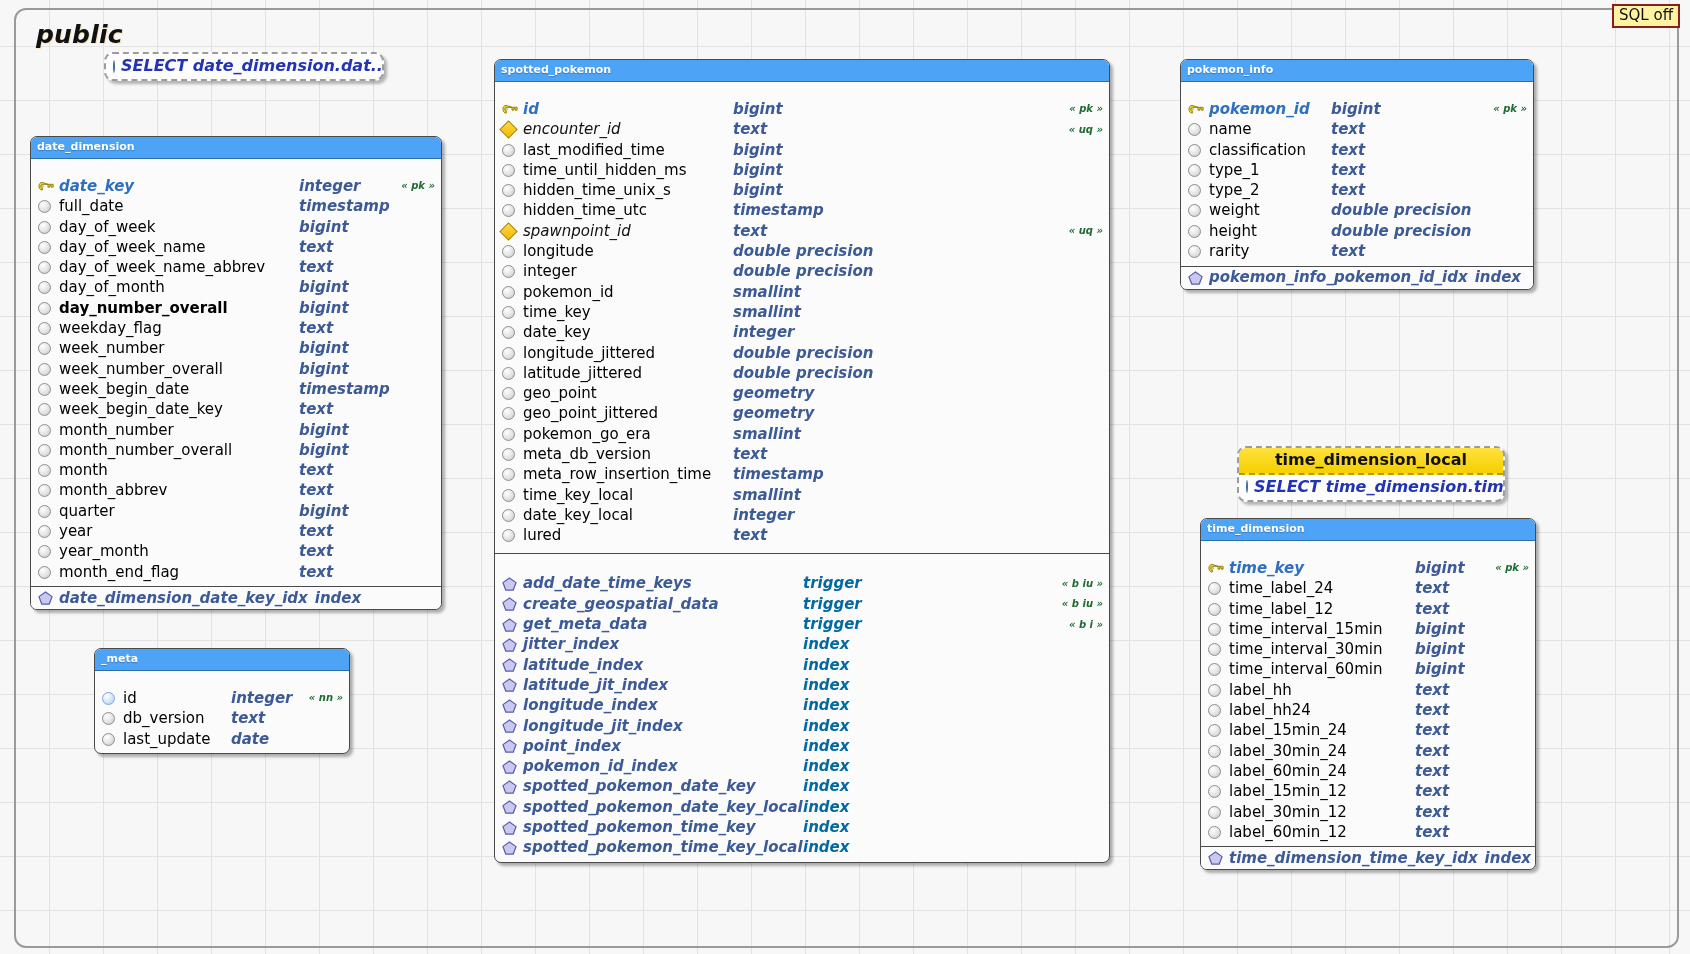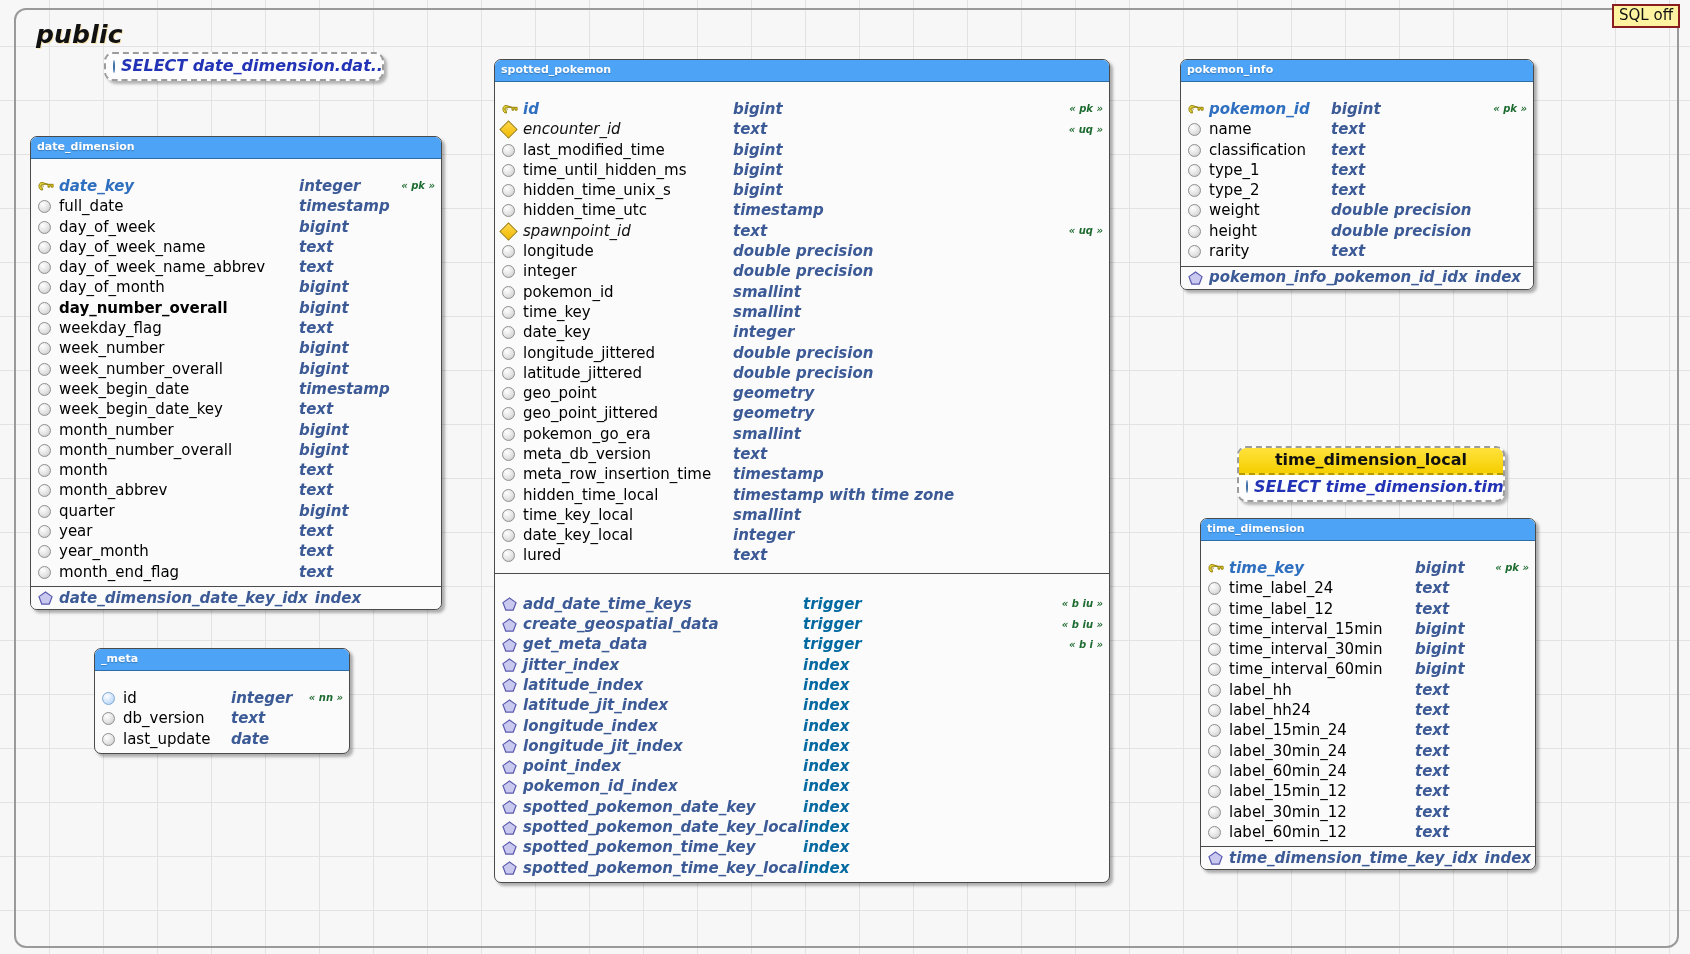--- a/index.html
+++ b/index.html
@@ -554,27 +554,20 @@
           <span class="ic">
             <span class="i-circle"></span>
           </span>
           <span class="cname" style="display: inline-block; min-width: 210px;">meta_row_insertion_time</span>
           <span class="ctype">timestamp</span>
         </div>
         <div class="row">
           <span class="ic">
             <span class="i-circle"></span>
           </span>
-          <span class="cname" style="display: inline-block; min-width: 210px;">hidden_time_local</span>
-          <span class="ctype">timestamp with time zone</span>
-        </div>
-        <div class="row">
-          <span class="ic">
-            <span class="i-circle"></span>
-          </span>
           <span class="cname" style="display: inline-block; min-width: 210px;">time_key_local</span>
           <span class="ctype">smallint</span>
         </div>
         <div class="row">
           <span class="ic">
             <span class="i-circle"></span>
           </span>
           <span class="cname" style="display: inline-block; min-width: 210px;">date_key_local</span>
           <span class="ctype">integer</span>
         </div>

